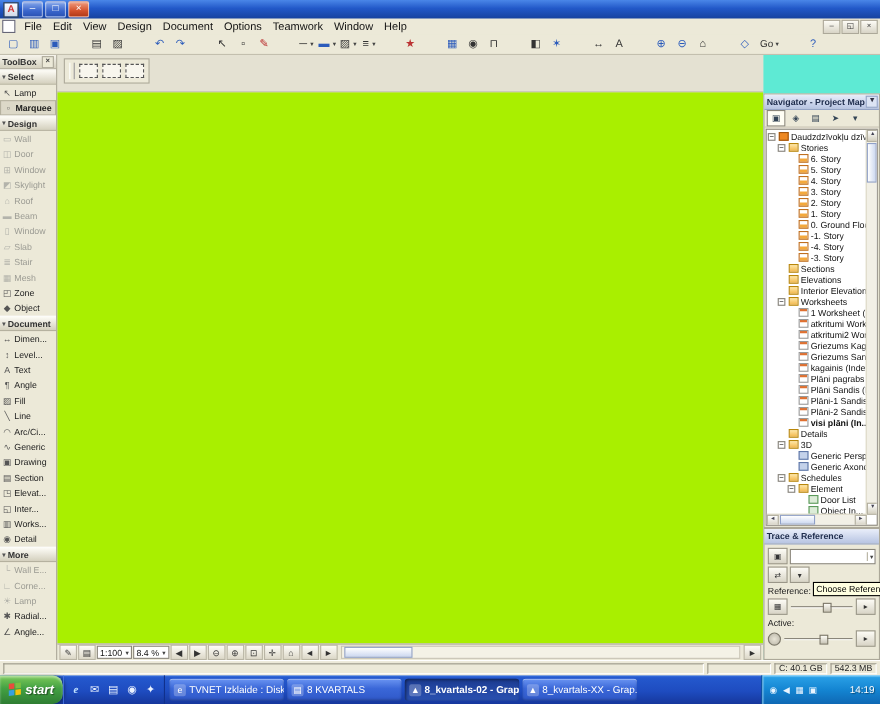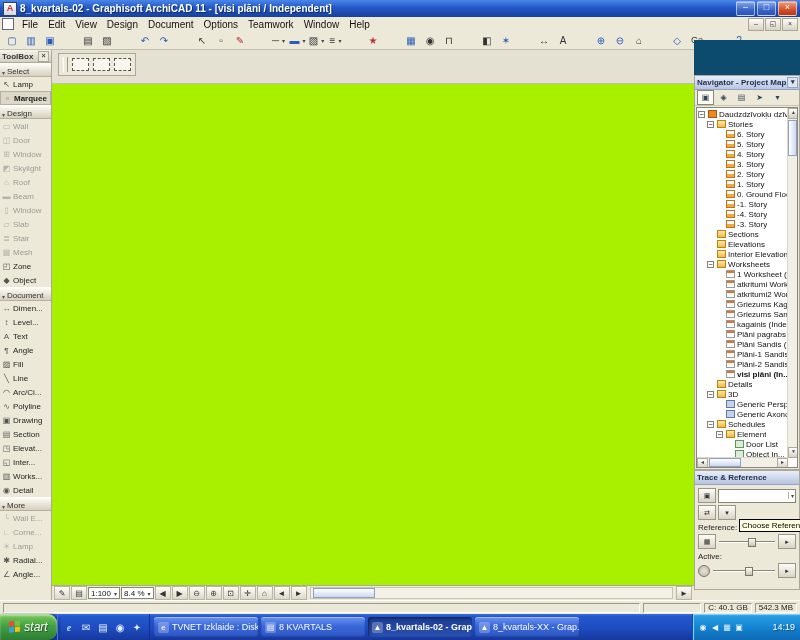--- a/index.html
+++ b/index.html
@@ -35,21 +35,21 @@
   .tbbtn.wide{padding:0 3px;font-size:9px}
   .c-blue{color:#2b5bbb}.c-red{color:#b33}
   
   .toolbox{position:absolute;left:0;top:50px;width:52px;height:550px;box-sizing:border-box;
     background:#ece9d8;border-right:1px solid #aca899;display:flex;flex-direction:column;z-index:6}
   .palhead{height:12px;flex:none;background:linear-gradient(#f6f4ec,#d4d0be);border-bottom:1px solid #aca899;
     font-size:8px;font-weight:bold;color:#333;display:flex;align-items:center;padding:0 2px}
   .palx{margin-left:auto;width:9px;height:9px;border:1px solid #aca899;background:#ece9d8;
     font-size:7px;line-height:7px;text-align:center;color:#444}
   .tbrows{flex:1;overflow:hidden}
-  .tb-sec{height:12px;display:flex;align-items:flex-end;font-size:8px;font-weight:normal;color:#333;
+  .tb-sec{height:12px;display:flex;align-items:center;font-size:8px;font-weight:bold;color:#333;
     background:linear-gradient(#fdfcf6,#d4d0be);border-top:1px solid #fff;border-bottom:1px solid #b5b19f;padding:0 2px}
   .tb-sec::before{content:"▾";font-size:6px;margin-right:2px;color:#555}
   .tb-item{height:14px;display:flex;align-items:center;font-size:8px;color:#222;padding:0 1px;white-space:nowrap;overflow:hidden}
   .tb-item .ticn{width:11px;flex:none;text-align:center;font-size:8px;color:#555;margin-right:1px}
   .tb-item.dim{color:#9b9b93}.tb-item.dim .ticn{color:#b3b3ab}
   .tb-item.sel{background:#dcd8c8;border:1px solid #b5b19f;height:12px}
   
   .center{position:absolute;left:52px;top:50px;width:642px;height:550px;display:flex;flex-direction:column;background:#e4e1d2}
   .infostrip{height:34px;flex:none;border-bottom:1px solid #c3bfae;display:flex;align-items:flex-start;padding:3px 0 0 6px;box-sizing:border-box}
   .infobox{height:21px;background:#ece9d8;border:1px solid #aca899;display:flex;align-items:center;gap:4px;padding:0 4px}
@@ -58,21 +58,21 @@
   .canvas{flex:1}
   .canvasbar{height:14px;flex:none;background:#ece9d8;border-top:1px solid #aca899;display:flex;align-items:center;gap:1px;padding:0 2px;font-size:8px}
   .cbbtn{width:14px;height:12px;flex:none;border:1px solid #b9b5a5;background:linear-gradient(#fefdf8,#dcd8c8);
     display:flex;align-items:center;justify-content:center;font-size:8px;color:#333}
   .cbfield{height:10px;border:1px solid #8a867a;background:#fff;display:flex;align-items:center;gap:3px;
     padding:0 2px;color:#111}
   .cbfield::after{content:"▾";font-size:6px;color:#444}
   .cbtrack{flex:1;height:10px;border:1px solid #c8c4b4;background:#f4f2e6;position:relative;margin:0 2px}
   .cbthumb{position:absolute;left:2px;top:0;width:60px;height:8px;border:1px solid #8fa0c8;background:linear-gradient(#fff,#ccd8f0)}
   
-  .rightcol{position:absolute;right:0;top:40px;width:106px;height:550px;background:#0c4a6e}
+  .rightcol{position:absolute;right:0;top:50px;width:106px;height:550px;background:#5eead4}
   .navigator{position:absolute;left:0;top:35px;width:106px;height:395px;box-sizing:border-box;
     border:1px solid #aca899;background:#ece9d8;display:flex;flex-direction:column}
   .navhead{height:13px;flex:none;background:linear-gradient(#e9eefa,#b7c4e2);border-bottom:1px solid #94a4c6;
     display:flex;align-items:center;font-size:8px;font-weight:bold;color:#1e2c4c;padding:0 2px;gap:1px;white-space:nowrap;overflow:hidden}
   .navhbtn{width:9px;height:9px;flex:none;border:1px solid #94a4c6;background:#dce4f4;font-size:7px;line-height:8px;text-align:center;color:#334;margin-left:auto}
   .navtools{height:15px;flex:none;display:flex;align-items:center;gap:1px;padding:0 2px;border-bottom:1px solid #c8c4b4}
   .navtool{width:15px;height:13px;display:flex;align-items:center;justify-content:center;font-size:8px;color:#345;border:1px solid transparent}
   .navtool.pressed{border:1px solid #8a867a;background:#fffef4}
   .treewrap{flex:1;margin:1px;border:1px solid #8a867a;background:#fff;position:relative;overflow:hidden}
   .navtree{position:absolute;left:0;top:0;right:9px;bottom:9px;overflow:hidden;padding-top:1px}
@@ -118,21 +118,21 @@
   .statusbar{position:absolute;left:0;top:600px;width:800px;height:14px;box-sizing:border-box;background:#ece9d8;
     border-top:1px solid #fff;display:flex;align-items:center;gap:3px;padding:1px 3px;font-size:8px;color:#222}
   .stcell{height:10px;box-sizing:border-box;border:1px solid;border-color:#9a9688 #fff #fff #9a9688;
     display:flex;align-items:center;padding:0 3px;white-space:nowrap}
   .stmsg{flex:1}
   
   .taskbar{position:absolute;left:0;top:614px;width:800px;height:26px;display:flex;align-items:stretch;
     background:linear-gradient(180deg,#3c74e0 0%,#2458cd 8%,#1e4cc0 55%,#16379c 100%)}
   .start{width:57px;flex:none;display:flex;align-items:center;justify-content:center;gap:3px;
     background:linear-gradient(180deg,#7ecb5a 0%,#43a143 45%,#2e7d32 100%);border-radius:0 9px 9px 0;
-    color:#fff;font-weight:normal;font-style:italic;font-size:12px;text-shadow:1px 1px 1px rgba(0,0,0,.45);
+    color:#fff;font-weight:bold;font-style:italic;font-size:12px;text-shadow:1px 1px 1px rgba(0,0,0,.45);
     box-shadow:inset 0 2px 2px rgba(255,255,255,.45),2px 0 3px rgba(0,0,0,.35)}
   .flag{width:12px;height:12px;flex:none;display:grid;grid-template-columns:5px 5px;grid-template-rows:5px 5px;gap:1px;transform:skewY(-6deg)}
   .flag i{display:block}
   .ql{display:flex;align-items:center;gap:3px;padding:0 5px;flex:none;border-right:1px solid #10308c;box-shadow:1px 0 0 #4a78e8 inset}
   .qlicon{width:14px;height:14px;display:flex;align-items:center;justify-content:center;font-size:10px;color:#eaf2ff}
   .qlicon.ie{font-family:"Liberation Serif",serif;font-style:italic;font-weight:bold;color:#bfe0ff}
   .tasks{flex:1;display:flex;align-items:center;gap:3px;padding:0 4px;overflow:hidden}
   .task{width:104px;height:20px;flex:none;box-sizing:border-box;border-radius:3px;padding:0 4px;
     background:linear-gradient(#6b95f2,#3a67d8 45%,#2f58c8);box-shadow:inset 0 1px 0 rgba(255,255,255,.4),inset 0 -1px 2px rgba(0,0,0,.25);
     color:#fff;font-size:9px;display:flex;align-items:center;gap:3px;white-space:nowrap;overflow:hidden}
@@ -143,21 +143,20 @@
     background:linear-gradient(180deg,#2ba2e8 0%,#1485d2 50%,#0e68b4 100%);border-left:1px solid #0a549c;
     box-shadow:inset 1px 1px 1px #8fd4f8;color:#fff;font-size:9px}
   .trayicon{width:10px;height:10px;display:flex;align-items:center;justify-content:center;font-size:8px;color:#e8f4ff}
   .clock{margin-left:auto;text-shadow:1px 1px 1px rgba(0,0,0,.4)}
 </style>
 </head>
 <body>
 
 <div class="titlebar">
   <span class="appicon">A</span>
-  <span class="titletext">8_kvartals-02 - Graphisoft ArchiCAD 11 - [visi plāni / Independent]</span>
   <span style="display:flex;gap:2px">
 
   <span class="winbtn">–</span>
       <span class="winbtn">□</span>
       <span class="winbtn close">×</span>
     </span>
 </div>
 
 <div class="menubar">
   <span class="docicon"></span>
@@ -501,21 +500,21 @@
         <span>Line</span>
       </div>
 
       <div class=" tb-item">
         <span class="ticn">◠</span>
         <span>Arc/Ci...</span>
       </div>
 
       <div class=" tb-item">
         <span class="ticn">∿</span>
-        <span>Polyline</span>
+        <span>Generic</span>
       </div>
 
       <div class=" tb-item">
         <span class="ticn">▣</span>
         <span>Drawing</span>
       </div>
 
       <div class=" tb-item">
         <span class="ticn">▤</span>
         <span>Section</span>

